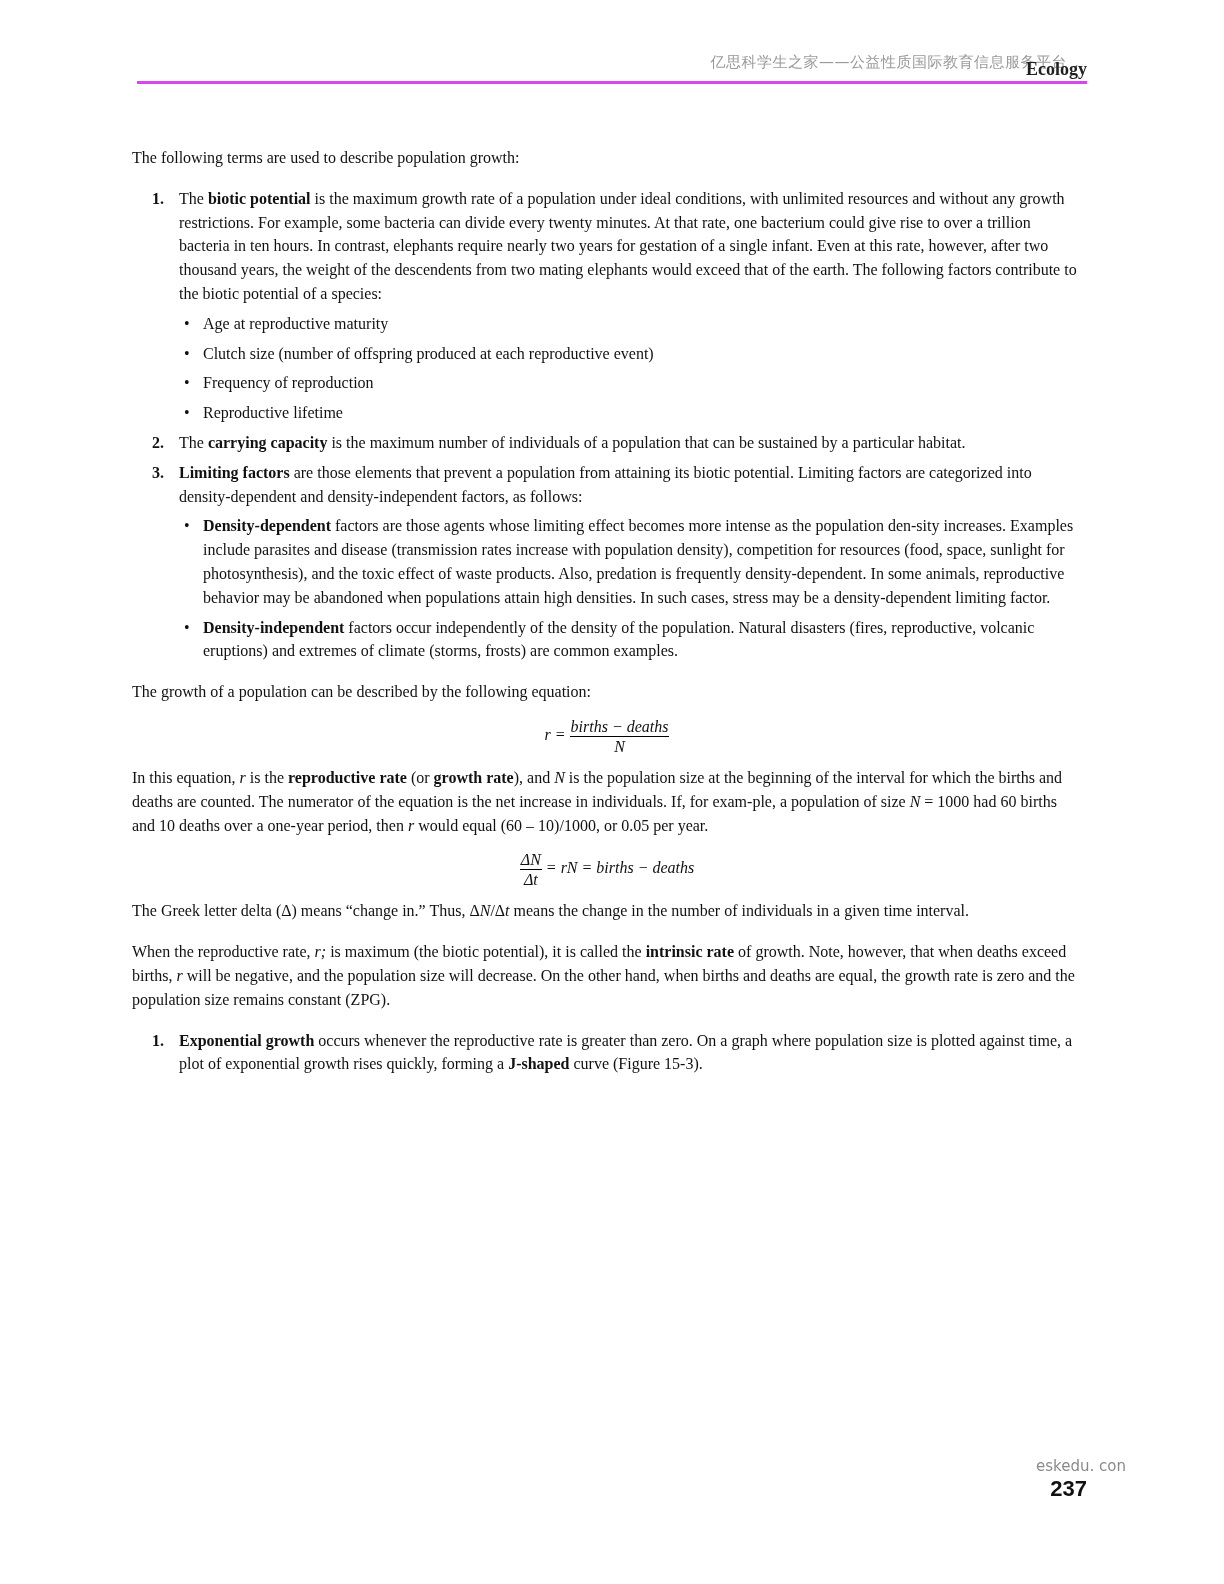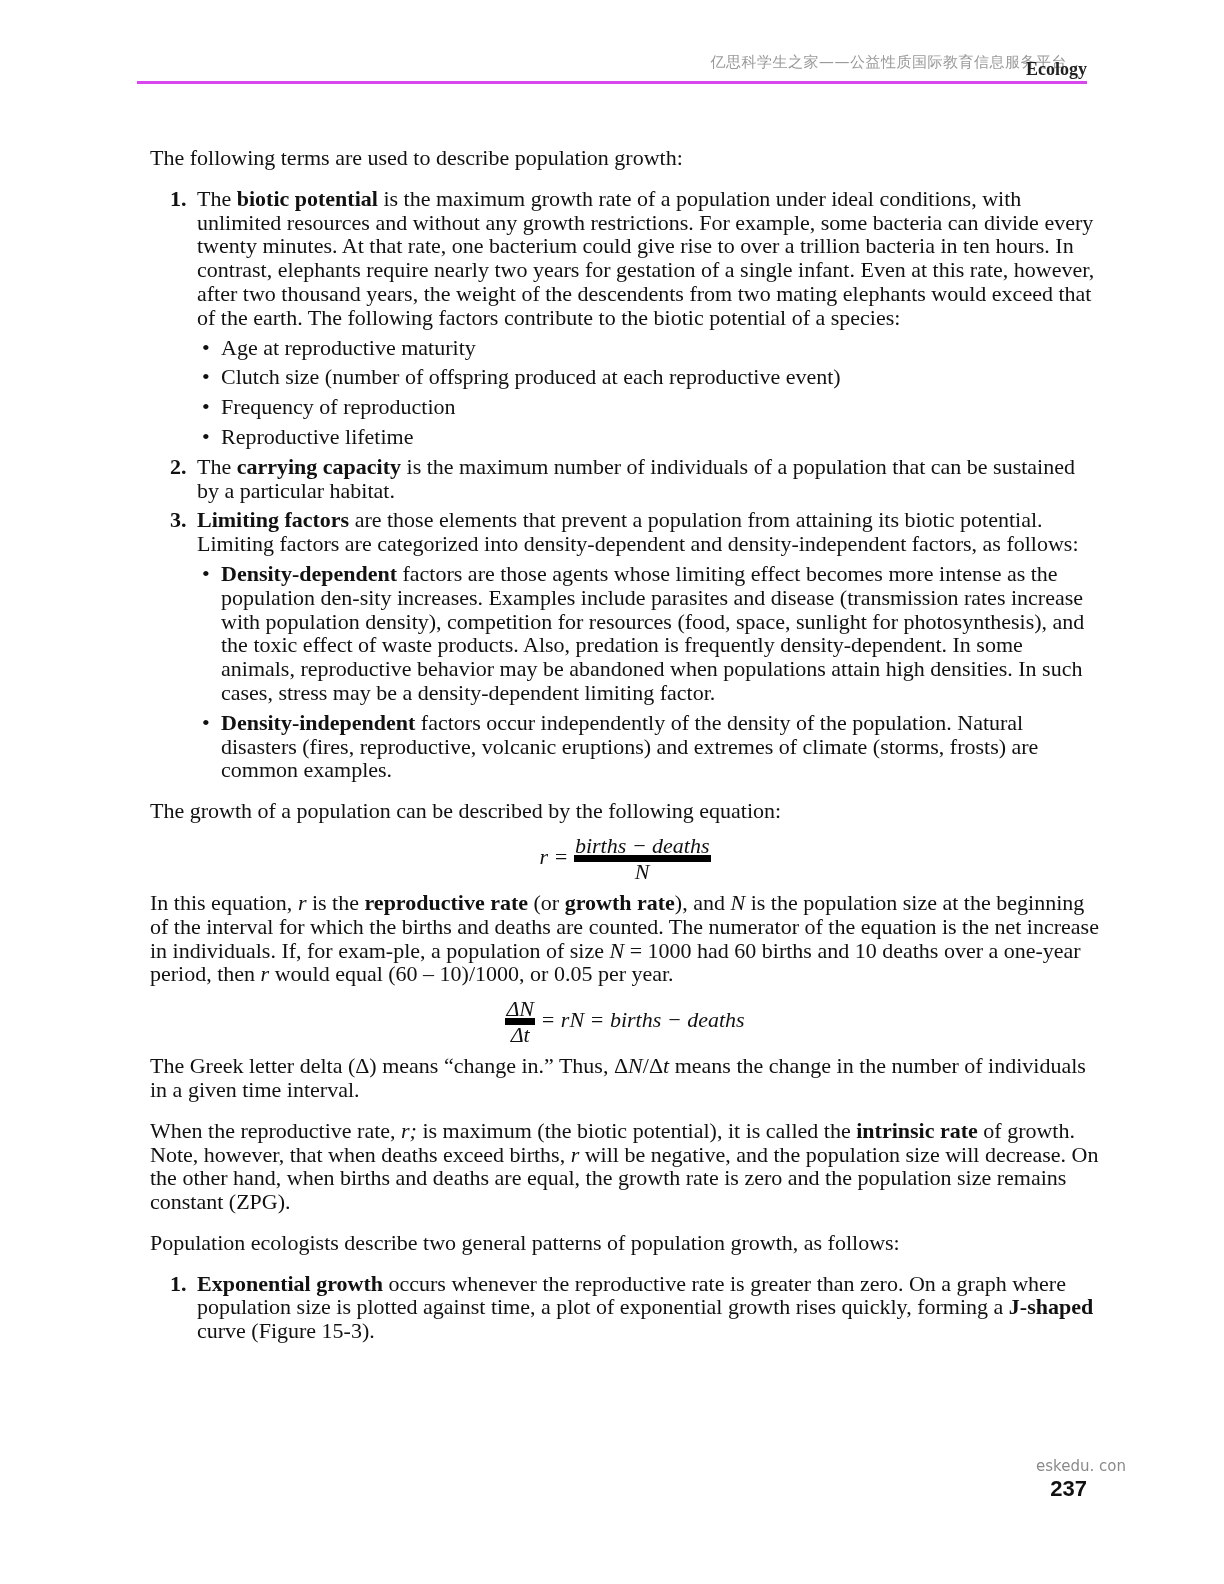--- a/index.html
+++ b/index.html
@@ -4,33 +4,33 @@
 <style>
   html, body { margin: 0; padding: 0; background: #ffffff; }
   body { width: 1224px; height: 1584px; position: relative; overflow: hidden;
          font-family: "Liberation Serif", "DejaVu Serif", serif; color: #111; }
   .header { position: absolute; left: 137px; top: 50px; width: 950px; height: 31px;
             border-bottom: 3px solid #d946ef; }
   .watermark { position: absolute; right: 20px; top: 3px; font-family: "DejaVu Sans", sans-serif;
                font-size: 15px; color: #9a9a9a; letter-spacing: 0.5px; }
   .section-title { position: absolute; right: 0; top: 9px; font-family: Liberation Serif, serif;
                    font-weight: bold; font-size: 18px; color: #222; }
-  .content { position: absolute; left: 150px; top: 146px; width: 950px; font-size: 22px; line-height: 23.8px; }
+  .content { position: absolute; left: 132px; top: 146px; width: 950px; font-size: 16px; line-height: 23.8px; }
   p { margin: 0 0 17px 0; }
   ol.terms { margin: 0 0 17px 0; padding: 0; list-style: none; }
   ol.terms > li { position: relative; padding-left: 47px; margin-bottom: 6px; }
   .num { position: absolute; left: 20px; top: 0; font-weight: bold; }
   ul.bullets { list-style: none; margin: 6px 0 0 0; padding: 0; }
   ul.bullets li { position: relative; padding-left: 24px; margin-bottom: 6px; }
   ul.bullets li::before { content: "•"; position: absolute; left: 5px; top: 0; }
   b { font-weight: bold; }
   i { font-style: italic; }
   .eq { text-align: center; font-style: italic; margin: -4px 0 10px 0; }
   .frac { display: inline-flex; flex-direction: column; vertical-align: middle; text-align: center; line-height: 19px; }
-  .frac .top { border-bottom: 7px solid #000000; padding: 0 1px; }
+  .frac .top { border-bottom: 1px solid #000000; padding: 0 1px; }
   .footer-wm { position: absolute; left: 1036px; top: 1457px; font-family: "DejaVu Sans", sans-serif; font-size: 15px; color: #8a8a8a; }
   .page-num { position: absolute; right: 137px; top: 1476px; font-family: Liberation Sans, sans-serif; font-weight: bold; font-size: 22px; color: #111; }
 </style>
 </head>
 <body>
 
 <div class="header">
   <span class="watermark">亿思科学生之家——公益性质国际教育信息服务平台</span>
   <span class="section-title">Ecology</span>
 </div>
@@ -80,21 +80,20 @@
     <span class="frac">
       <span class="top">ΔN</span>
       <span>Δt</span>
     </span><span> = rN = births − deaths</span>
   </div>
 
   <p><span>The Greek letter delta (Δ) means “change in.” Thus, Δ</span><i>N</i><span>/Δ</span><i>t</i><span> means the change in the number of individuals in a given time interval.</span></p>
 
   <p><span>When the reproductive rate, </span><i>r;</i><span> is maximum (the biotic potential), it is called the </span><b>intrinsic rate</b><span> of growth. Note, however, that when deaths exceed births, </span><i>r</i><span> will be negative, and the population size will decrease. On the other hand, when births and deaths are equal, the growth rate is zero and the population size remains constant (ZPG).</span></p>
 
-  <p>Population ecologists describe two general patterns of population growth, as follows:</p>
 
   <ol class="terms">
     <li>
       <span class="num">1.</span>
       <b>Exponential growth</b><span> occurs whenever the reproductive rate is greater than zero. On a graph where population size is plotted against time, a plot of exponential growth rises quickly, forming a </span><b>J-shaped</b><span> curve (Figure 15-3).</span>
     </li>
   </ol>
 </div>
 
 <span class="footer-wm">eskedu. con</span>

